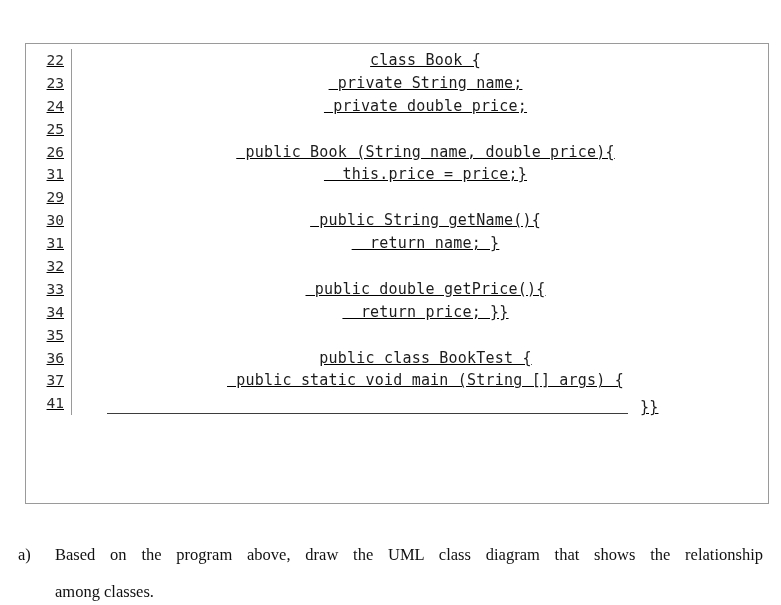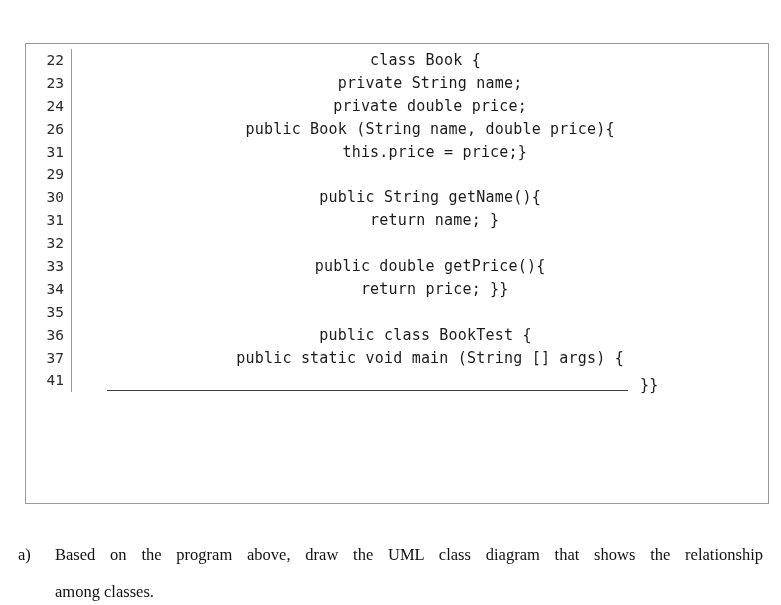--- a/index.html
+++ b/index.html
@@ -36,20 +36,21 @@
     height: 100%;
     padding: 5px 0 0 0;
     box-sizing: border-box;
   }
 
   .code-line {
     display: flex;
     align-items: baseline;
     height: 22.9px;
     line-height: 22.9px;
+    text-decoration: underline;
   }
 
   .ln {
     flex: 0 0 38px;
     width: 38px;
     text-align: right;
     padding-right: 0;
     font-family: "DejaVu Sans Mono", "Liberation Mono", monospace;
     font-size: 14.5px;
     color: #2b2b2b;
@@ -151,20 +152,25 @@
         <div class="ln">23</div>
         <div class="divider"></div>
         <div class="code-text"> private String name;</div>
       </div>
       <div class="code-line">
         <div class="ln">24</div>
         <div class="divider"></div>
         <div class="code-text"> private double price;</div>
       </div>
       <div class="code-line">
+        <div class="ln">25</div>
+        <div class="divider"></div>
+        <div class="code-text"></div>
+      </div>
+      <div class="code-line">
         <div class="ln">26</div>
         <div class="divider"></div>
         <div class="code-text"> public Book (String name, double price){</div>
       </div>
       <div class="code-line">
         <div class="ln">31</div>
         <div class="divider"></div>
         <div class="code-text">  this.price = price;}</div>
       </div>
       <div class="code-line">

